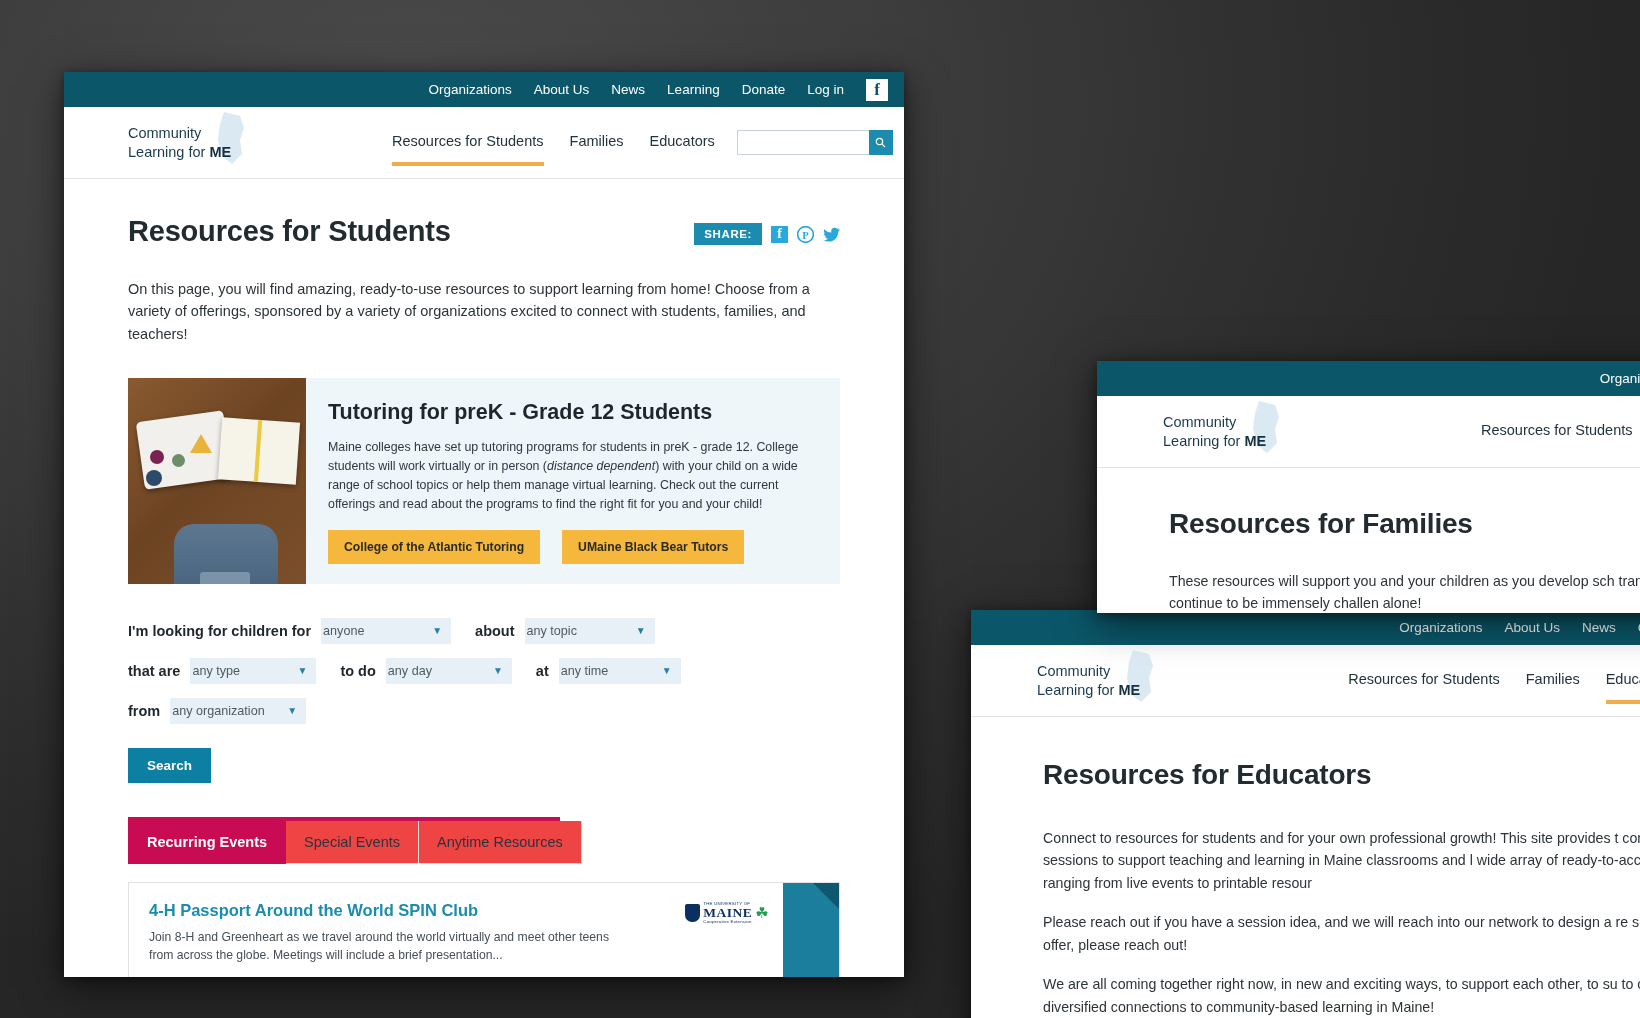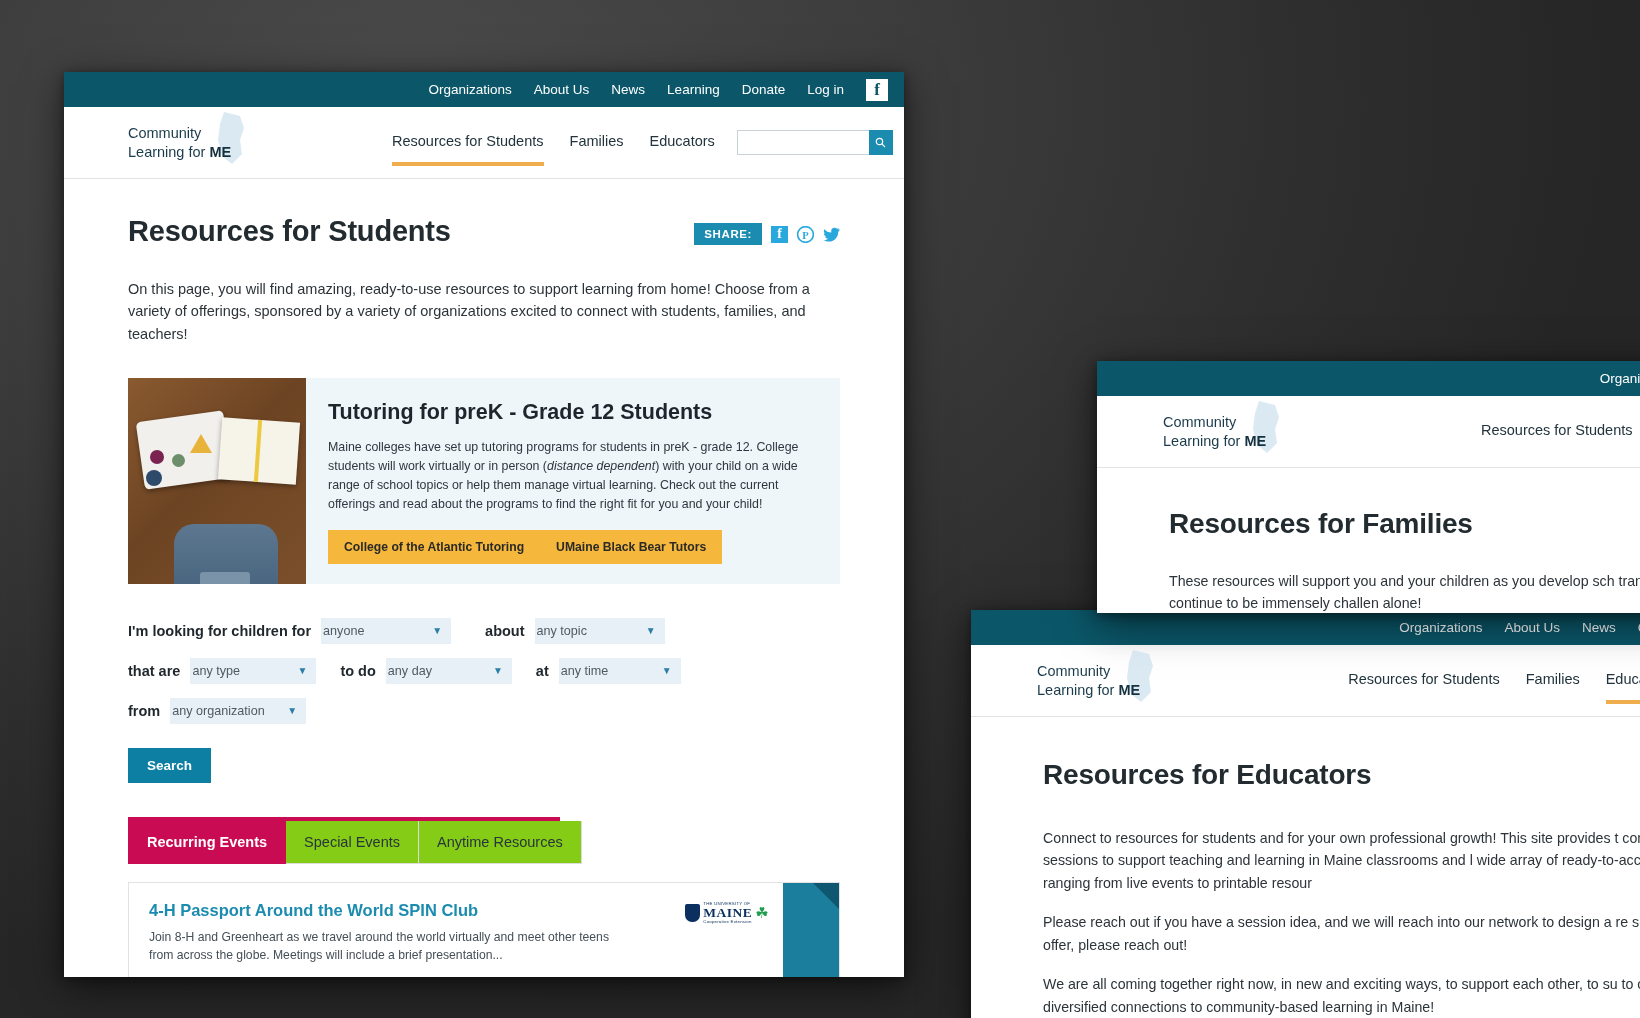--- a/index.html
+++ b/index.html
@@ -254,21 +254,21 @@
     font-weight: bold;
   }
   .feature-body p {
     margin: 0 0 16px 0;
     font-size: 12.4px;
     line-height: 1.52;
     color: #2f3840;
     max-width: 480px;
   }
   .feature-body p em { font-style: italic; }
-  .btn-row { display: flex; gap: 0; }
+  .btn-row { display: flex; gap: 22px; }
   .btn-amber {
     background: #f5b83d;
     color: #2b2a26;
     font-size: 12.2px;
     font-weight: bold;
     padding: 10px 16px;
     border: none;
     cursor: pointer;
     white-space: nowrap;
   }
@@ -330,21 +330,21 @@
     border-top: 4px solid #c80b52;
     width: 432px;
   }
   .tab {
     border: 1px solid #dcdcdc;
     border-top: none;
     border-left: none;
     padding: 13px 18px;
     font-size: 14.5px;
     color: #2a343b;
-    background: #84cc16;
+    background: #ef4444;
     cursor: pointer;
     white-space: nowrap;
   }
   .tab:first-child { border-left: 1px solid #dcdcdc; }
   .tab.active {
     background: #c80b52;
     color: #fff;
     font-weight: bold;
     border-color: #c80b52;
   }
@@ -568,21 +568,21 @@
       </div>
     </div>
 
     <div class="filters">
       <div class="frow">
         <span class="flabel">I'm looking for children for</span>
         <div class="fsel w130">
           <span>anyone</span>
           <span class="chev">▼</span>
         </div>
-        <span class="flabel" style="margin-left:24px;">about</span>
+        <span class="flabel" style="margin-left:14px;">about</span>
         <div class="fsel w130">
           <span>any topic</span>
           <span class="chev">▼</span>
         </div>
       </div>
       <div class="frow">
         <span class="flabel">that are</span>
         <div class="fsel w126">
           <span>any type</span>
           <span class="chev">▼</span>

